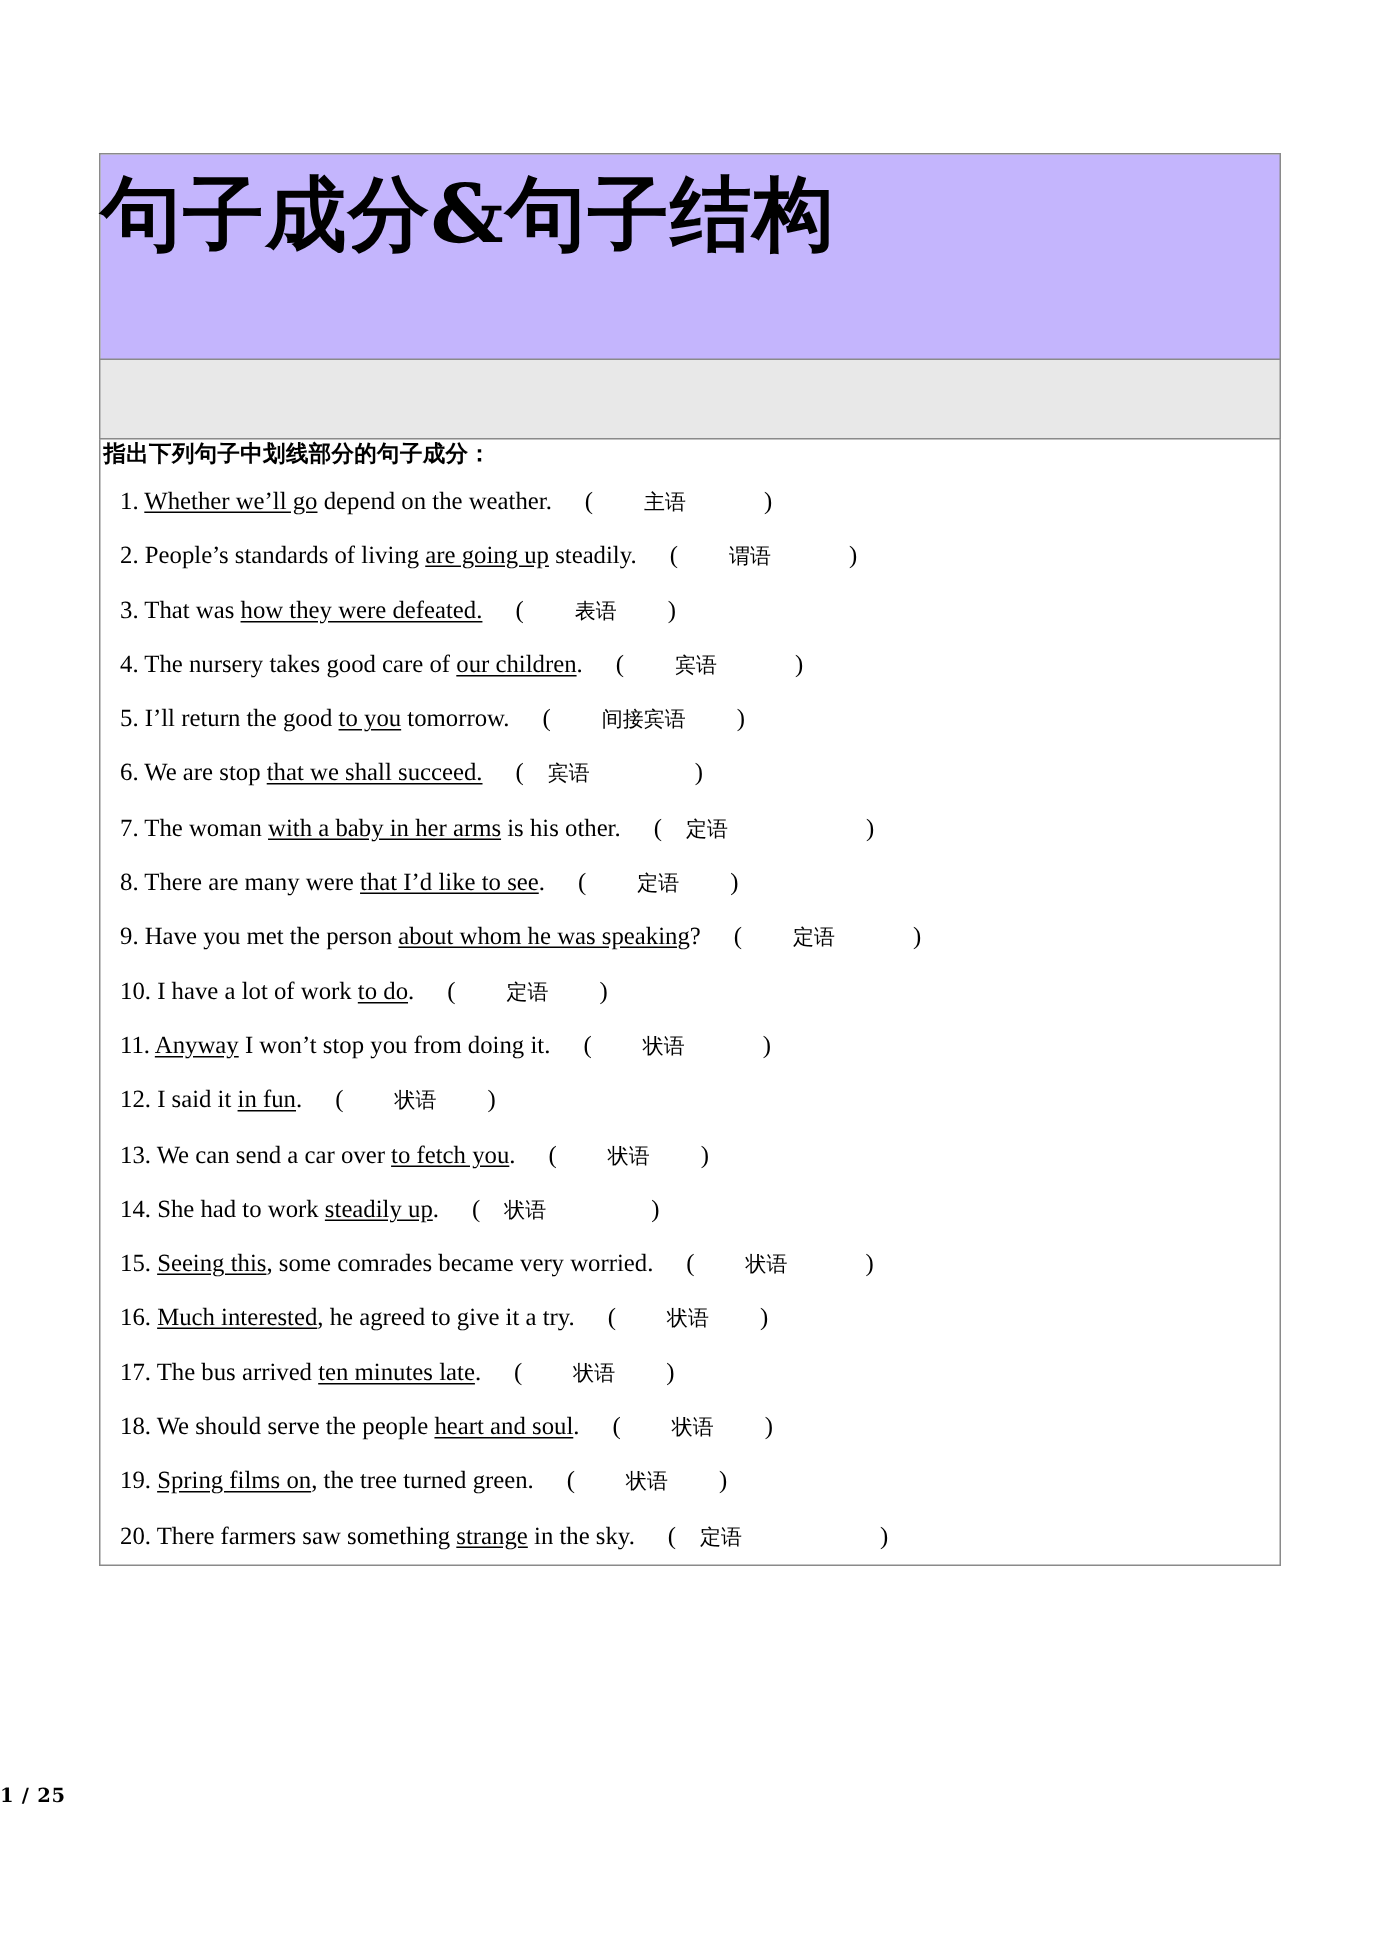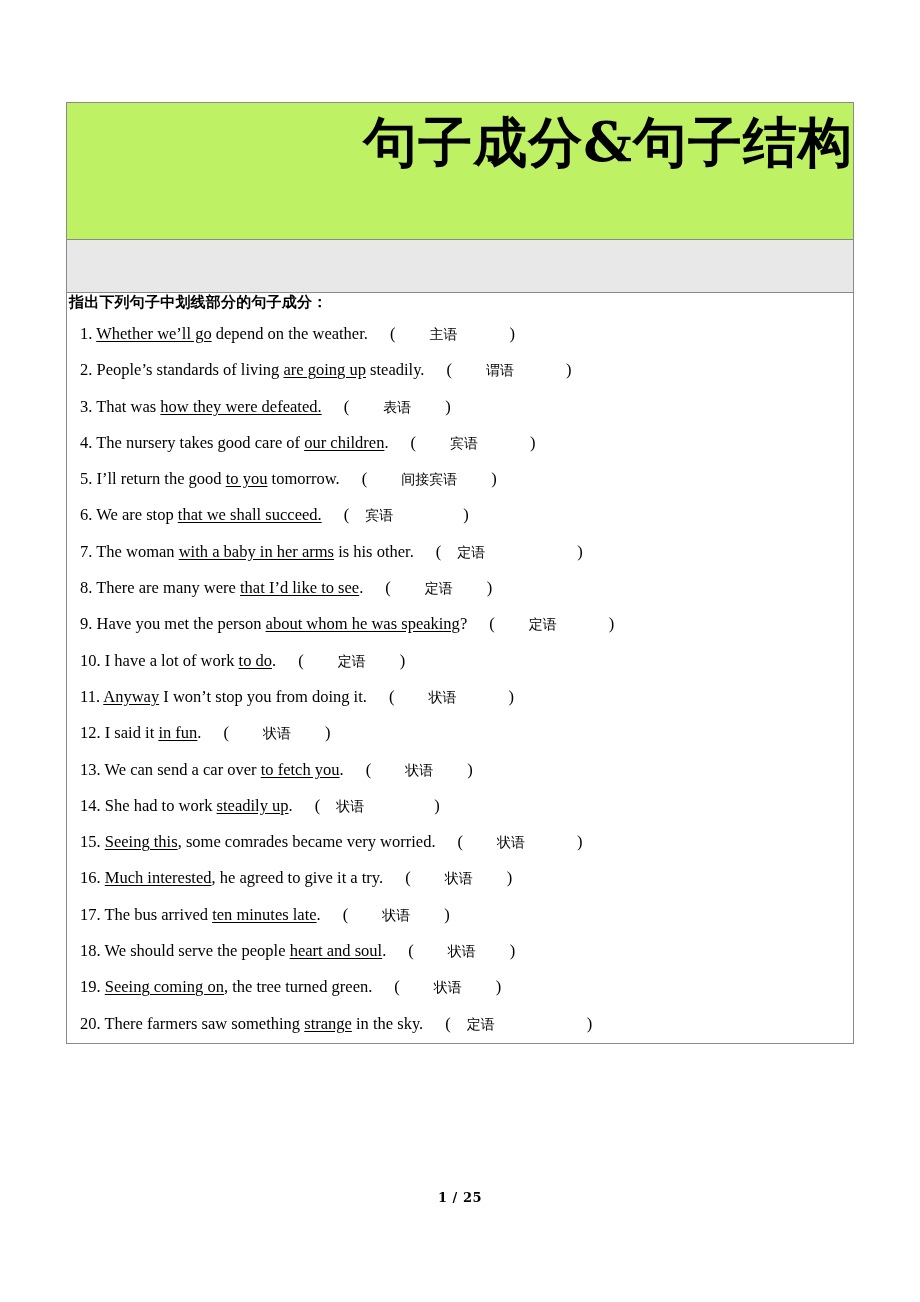--- a/index.html
+++ b/index.html
@@ -26,23 +26,23 @@
   }
   .doc-table td {
     border: 1px solid #8a8a8a;
     padding: 0;
     vertical-align: top;
   }
 
   
   .title-cell {
     height: 136px;
-    text-align: right;
+    text-align: left;
     vertical-align: top;
-    background: #bef264;
+    background: #c4b5fd;
   }
   .doc-title {
     font-family: "DejaVu Serif", "Liberation Serif", serif;
     font-size: 54px;
     font-weight: 700;
     line-height: 1.0;
     letter-spacing: 1px;
     padding-top: 12px;
     white-space: nowrap;
   }
@@ -104,21 +104,20 @@
   .gap-xl { display: inline-block; width: 70px; }
   .gap-xxl { display: inline-block; width: 92px; }
   .pre-gap { display: inline-block; width: 22px; }
 
   
   .page-footer {
     position: absolute;
     left: 0;
     top: 1190px;
     width: 920px;
-    text-align: center;
     font-family: "DejaVu Serif", "Liberation Serif", serif;
     font-size: 13px;
     font-weight: 700;
     letter-spacing: 0.5px;
   }
 </style>
 </head>
 <body>
 
 <table class="doc-table">
@@ -146,21 +145,21 @@
             <li class="q-row"><span class="q-num">9.</span> <span class="q-text"><span>Have you met the person </span><u>about whom he was speaking</u><span>?</span></span><span class="pre-gap"></span><span class="paren">(</span><span class="gap-md"></span><span class="q-answer">定语</span><span class="gap-lg"></span><span class="paren">)</span></li>
             <li class="q-row"><span class="q-num">10.</span> <span class="q-text"><span>I have a lot of work </span><u>to do</u><span>.</span></span><span class="pre-gap"></span><span class="paren">(</span><span class="gap-md"></span><span class="q-answer">定语</span><span class="gap-md"></span><span class="paren">)</span></li>
             <li class="q-row"><span class="q-num">11.</span> <span class="q-text"><span></span><u>Anyway</u><span> I won’t stop you from doing it.</span></span><span class="pre-gap"></span><span class="paren">(</span><span class="gap-md"></span><span class="q-answer">状语</span><span class="gap-lg"></span><span class="paren">)</span></li>
             <li class="q-row"><span class="q-num">12.</span> <span class="q-text"><span>I said it </span><u>in fun</u><span>.</span></span><span class="pre-gap"></span><span class="paren">(</span><span class="gap-md"></span><span class="q-answer">状语</span><span class="gap-md"></span><span class="paren">)</span></li>
             <li class="q-row"><span class="q-num">13.</span> <span class="q-text"><span>We can send a car over </span><u>to fetch you</u><span>.</span></span><span class="pre-gap"></span><span class="paren">(</span><span class="gap-md"></span><span class="q-answer">状语</span><span class="gap-md"></span><span class="paren">)</span></li>
             <li class="q-row"><span class="q-num">14.</span> <span class="q-text"><span>She had to work </span><u>steadily up</u><span>.</span></span><span class="pre-gap"></span><span class="paren">(</span><span class="gap-sm"></span><span class="q-answer">状语</span><span class="gap-xl"></span><span class="paren">)</span></li>
             <li class="q-row"><span class="q-num">15.</span> <span class="q-text"><span></span><u>Seeing this</u><span>, some comrades became very worried.</span></span><span class="pre-gap"></span><span class="paren">(</span><span class="gap-md"></span><span class="q-answer">状语</span><span class="gap-lg"></span><span class="paren">)</span></li>
             <li class="q-row"><span class="q-num">16.</span> <span class="q-text"><span></span><u>Much interested</u><span>, he agreed to give it a try.</span></span><span class="pre-gap"></span><span class="paren">(</span><span class="gap-md"></span><span class="q-answer">状语</span><span class="gap-md"></span><span class="paren">)</span></li>
             <li class="q-row"><span class="q-num">17.</span> <span class="q-text"><span>The bus arrived </span><u>ten minutes late</u><span>.</span></span><span class="pre-gap"></span><span class="paren">(</span><span class="gap-md"></span><span class="q-answer">状语</span><span class="gap-md"></span><span class="paren">)</span></li>
             <li class="q-row"><span class="q-num">18.</span> <span class="q-text"><span>We should serve the people </span><u>heart and soul</u><span>.</span></span><span class="pre-gap"></span><span class="paren">(</span><span class="gap-md"></span><span class="q-answer">状语</span><span class="gap-md"></span><span class="paren">)</span></li>
-            <li class="q-row"><span class="q-num">19.</span> <span class="q-text"><span></span><u>Seeing coming on</u><span>, the tree turned green.</span></span><span class="pre-gap"></span><span class="paren">(</span><span class="gap-md"></span><span class="q-answer">状语</span><span class="gap-md"></span><span class="paren">)</span></li>
+            <li class="q-row"><span class="q-num">19.</span> <span class="q-text"><span></span><u>Spring films on</u><span>, the tree turned green.</span></span><span class="pre-gap"></span><span class="paren">(</span><span class="gap-md"></span><span class="q-answer">状语</span><span class="gap-md"></span><span class="paren">)</span></li>
             <li class="q-row"><span class="q-num">20.</span> <span class="q-text"><span>There farmers saw something </span><u>strange</u><span> in the sky.</span></span><span class="pre-gap"></span><span class="paren">(</span><span class="gap-sm"></span><span class="q-answer">定语</span><span class="gap-xxl"></span><span class="paren">)</span></li>
           </ul>
     </td>
   </tr>
 </tbody>
   </table>
 
 <div class="page-footer">1 / 25</div>
 
 </body></html>

